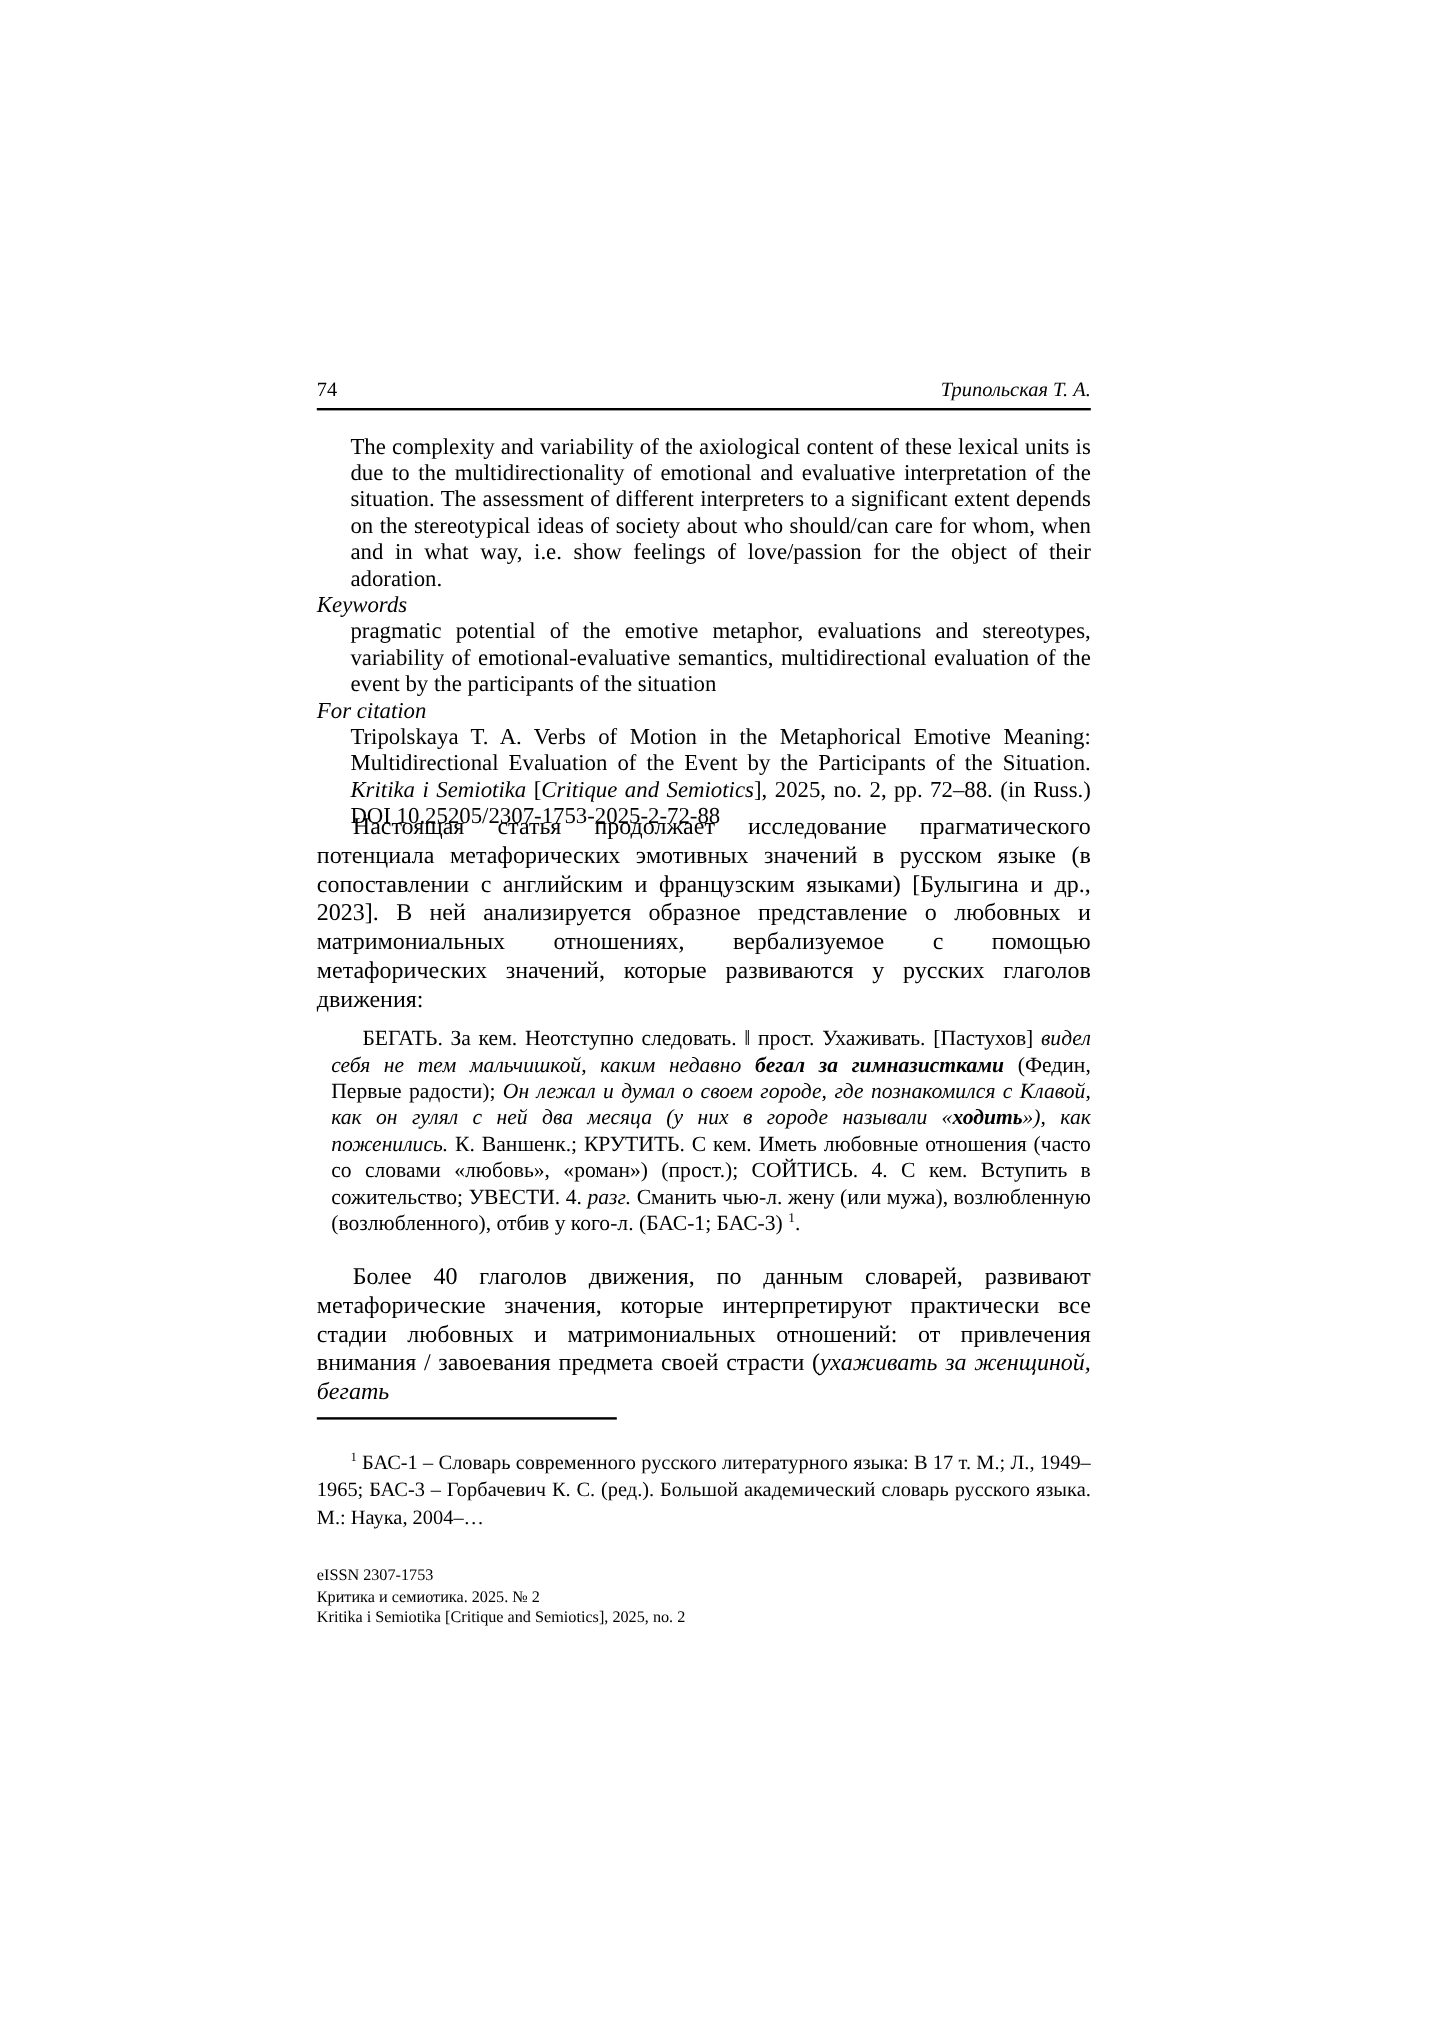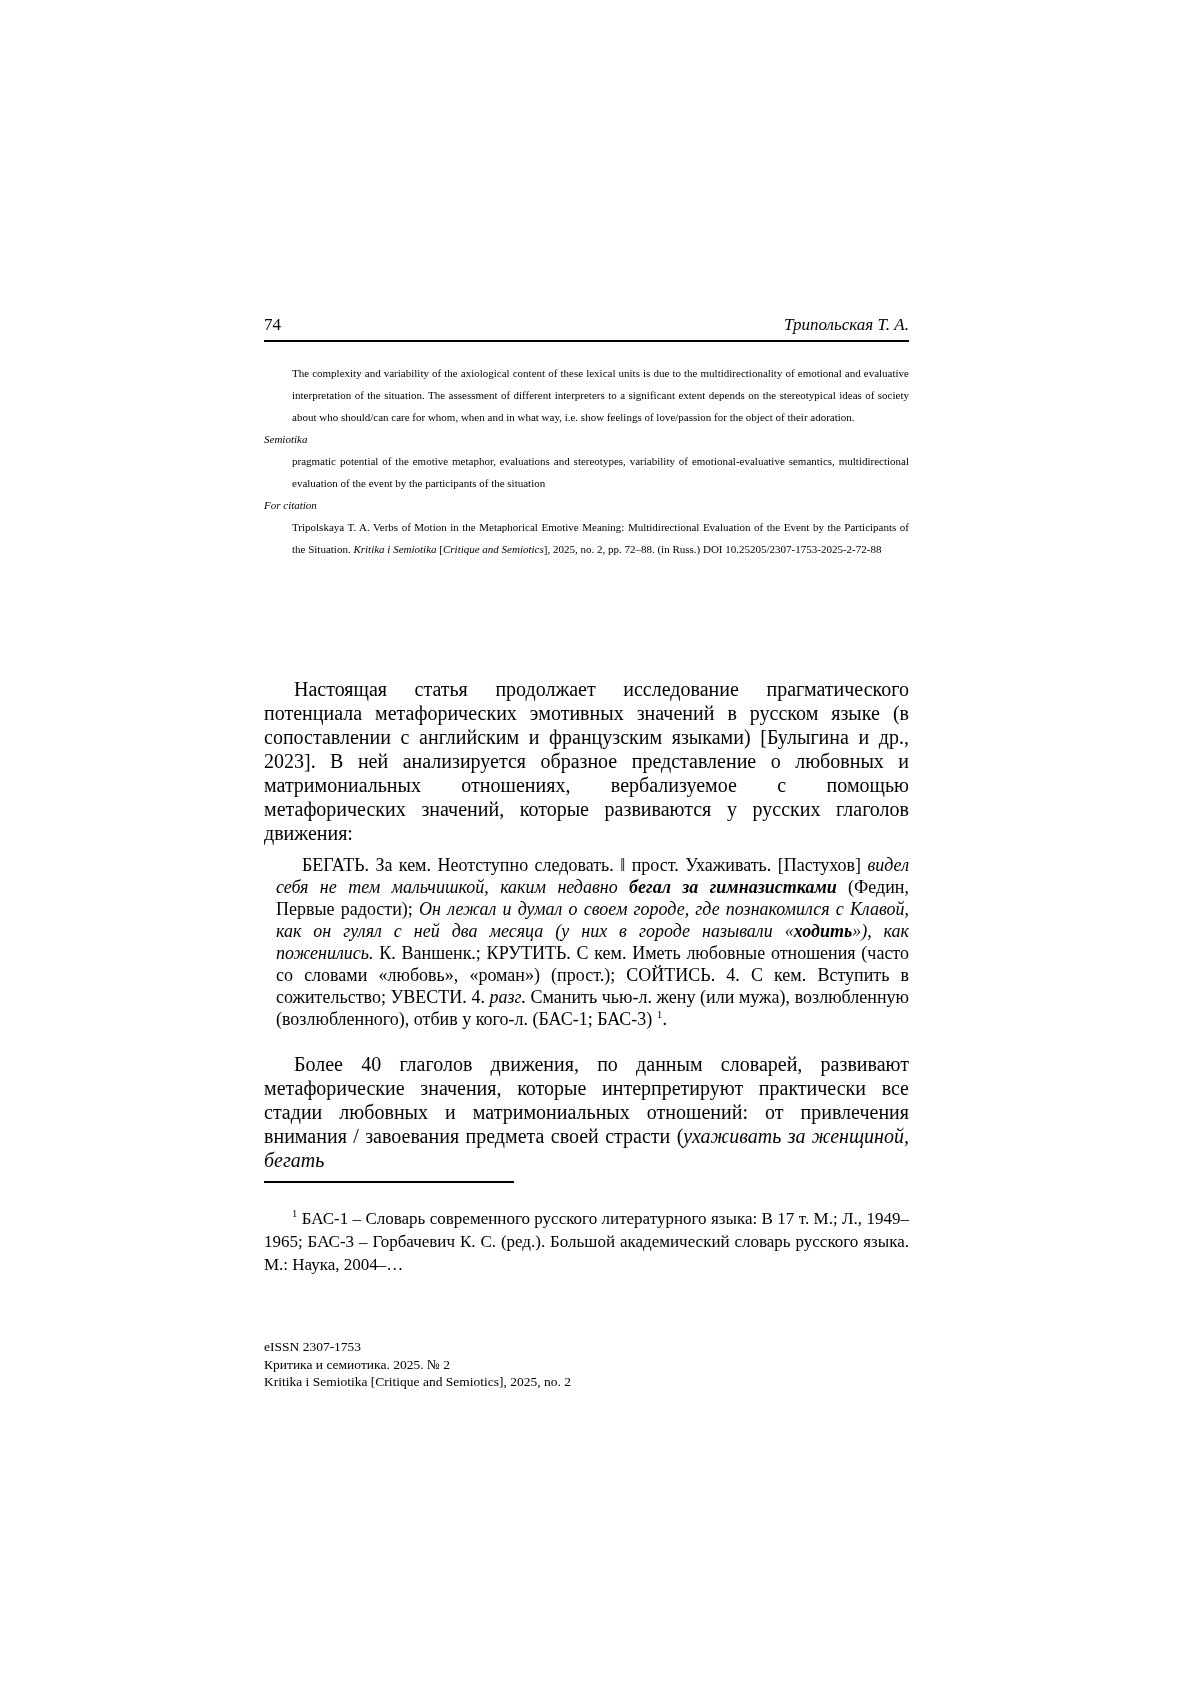--- a/index.html
+++ b/index.html
@@ -28,21 +28,21 @@
     align-items: baseline;
     font-size: 17px;
     line-height: 22px;
     padding-bottom: 4px;
     border-bottom: 2px solid #000;
   }
   .running-head .title { font-style: italic; margin-left: 42px; }
   
   .front-matter {
     top: 362px;
-    font-size: 11px;
+    font-size: 19px;
     line-height: 22px;
   }
   .front-matter p { margin: 0; }
   .fm-indent {
     padding-left: 28px;
     text-align: justify;
   }
   .fm-label { font-style: italic; }
   
   .article {
@@ -67,21 +67,21 @@
   }
   .footnote {
     margin: 24px 0 0 0;
     font-size: 17px;
     line-height: 23px;
     text-align: justify;
     text-indent: 28px;
   }
   
   .imprint {
-    top: 1338px;
+    top: 1304px;
     font-size: 13.5px;
     line-height: 17.5px;
   }
   .imprint div { margin: 0; }
   
   .run-normal { }
   .run-italic { font-style: italic; }
   .run-bolditalic { font-style: italic; font-weight: bold; }
   .run-sup { vertical-align: super; font-size: 0.62em; line-height: 0; }
 </style>
@@ -90,21 +90,21 @@
 
 <div class="sheet">
 
   <header class="col running-head">
     <span class="pageno">74</span>
     <span class="title">Трипольская Т. А.</span>
   </header>
 
   <section class="col front-matter">
     <p class="fm-indent">The complexity and variability of the axiological content of these lexical units is due to the multidirectionality of emotional and evaluative interpretation of the situation. The assessment of different interpreters to a significant extent depends on the stereotypical ideas of society about who should/can care for whom, when and in what way, i.e. show feelings of love/passion for the object of their adoration.</p>
-    <p class="fm-label">Semiotika</p>
+    <p class="fm-label">Keywords</p>
     <p class="fm-indent">pragmatic potential of the emotive metaphor, evaluations and stereotypes, variability of emotional-evaluative semantics, multidirectional evaluation of the event by the participants of the situation</p>
     <p class="fm-label">For citation</p>
     <p class="fm-indent"><span class="run-normal">Tripolskaya T. A. Verbs of Motion in the Metaphorical Emotive Meaning: Multidirectional Evaluation of the Event by the Participants of the Situation. </span><span class="run-italic">Kritika i Semiotika</span><span class="run-normal"> [</span><span class="run-italic">Critique and Semiotics</span><span class="run-normal">], 2025, no. 2, pp. 72–88. (in Russ.) DOI 10.25205/2307-1753-2025-2-72-88</span></p>
   </section>
 
   <main class="col article">
     <p><span class="run-normal">Настоящая статья продолжает исследование прагматического потенциала метафорических эмотивных значений в русском языке (в сопоставлении с английским и французским языками) [Булыгина и др., 2023]. В ней анализируется образное представление о любовных и матримониальных отношениях, вербализуемое с помощью метафорических значений, которые развиваются у русских глаголов движения:</span></p>
     <blockquote class="dict-quote"><span class="run-normal">БЕГАТЬ. За кем. Неотступно следовать. ‖ прост. Ухаживать. [Пастухов] </span><span class="run-italic">видел себя не тем мальчишкой, каким недавно </span><span class="run-bolditalic">бегал за гимназистками</span><span class="run-normal"> (Федин, Первые радости); </span><span class="run-italic">Он лежал и думал о своем городе, где познакомился с Клавой, как он гулял с ней два месяца (у них в городе называли «</span><span class="run-bolditalic">ходить</span><span class="run-italic">»), как поженились.</span><span class="run-normal"> К. Ваншенк.; КРУТИТЬ. С кем. Иметь любовные отношения (часто со словами «любовь», «роман») (прост.); СОЙТИСЬ. 4. С кем. Вступить в сожительство; УВЕСТИ. 4. </span><span class="run-italic">разг.</span><span class="run-normal"> Сманить чью-л. жену (или мужа), возлюбленную (возлюбленного), отбив у кого-л. (БАС-1; БАС-3) </span><span class="run-sup">1</span><span class="run-normal">.</span></blockquote>
     <p><span class="run-normal">Более 40 глаголов движения, по данным словарей, развивают метафорические значения, которые интерпретируют практически все стадии любовных и матримониальных отношений: от привлечения внимания / завоевания предмета своей страсти (</span><span class="run-italic">ухаживать за женщиной, бегать</span></p>
   </main>

